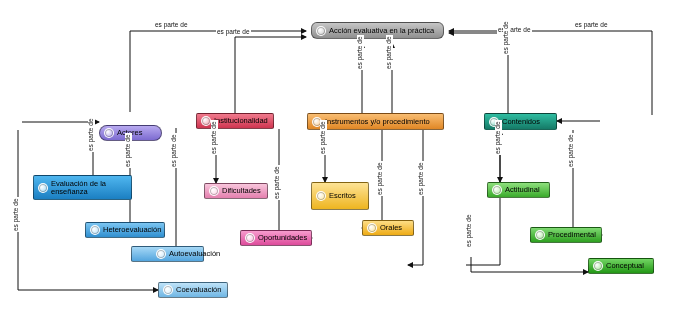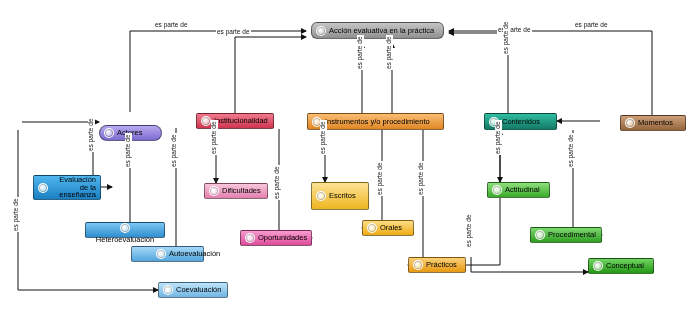--- a/index.html
+++ b/index.html
@@ -124,31 +124,27 @@
   <div class="node" style="left:307px; top:113px; width:137px; height:17px; background:linear-gradient(#f9bd72,#e08725);">
     <span class="bullet" style="background:radial-gradient(circle at 35% 35%, #ffffff, #fbdcb4 60%, #eda košo);background:radial-gradient(circle at 35% 35%, #ffffff, #fbdcb4 60%, #eda64a);"></span>
     <span class="label">Instrumentos y/o procedimiento</span>
   </div>
 
   <div class="node" style="left:484px; top:113px; width:73px; height:17px; background:linear-gradient(#2fbda1,#157a67);justify-content:space-between;">
     <span class="bullet" style="background:radial-gradient(circle at 35% 35%, #ffffff, #a8e6d7 60%, #4fbda5);"></span>
     <span class="label">Contenidos</span>
   </div>
 
-  <div class="node" style="left:620px; top:115px; width:66px; height:16px; background:linear-gradient(#cda07a,#95653c);">
-    <span class="bullet" style="background:radial-gradient(circle at 35% 35%, #ffffff, #e8cdb0 60%, #bb9068);"></span>
-    <span class="label">Momentos</span>
-  </div>
-
-  <div class="node" style="left:33px; top:175px; width:68px; height:25px; background:linear-gradient(#4fb6ef,#1b7fc2);text-align:right;">
+
+  <div class="node" style="left:33px; top:175px; width:99px; height:25px; background:linear-gradient(#4fb6ef,#1b7fc2);">
     <span class="bullet" style="background:radial-gradient(circle at 35% 35%, #ffffff, #bfe6fa 60%, #5fb4e6);"></span>
     <span class="label">Evaluación de la enseñanza</span>
   </div>
 
-  <div class="node" style="left:85px; top:222px; width:80px; height:16px; background:linear-gradient(#7cc6f2,#2f8fd0);flex-direction:column;">
+  <div class="node" style="left:85px; top:222px; width:80px; height:16px; background:linear-gradient(#7cc6f2,#2f8fd0);">
     <span class="bullet" style="background:radial-gradient(circle at 35% 35%, #ffffff, #cdeafb 60%, #6fb8e8);"></span>
     <span class="label">Heteroevaluación</span>
   </div>
 
   <div class="node" style="left:131px; top:246px; width:73px; height:16px; background:linear-gradient(#a6d8f6,#53a5de);padding-left:24px;">
     <span class="bullet" style="background:radial-gradient(circle at 35% 35%, #ffffff, #dcf0fd 60%, #8cc8ef);"></span>
     <span class="label">Autoevaluación</span>
   </div>
 
   <div class="node" style="left:158px; top:282px; width:70px; height:16px; background:linear-gradient(#bfe3f8,#6fb6e4);">
@@ -169,24 +165,20 @@
   <div class="node" style="left:311px; top:182px; width:58px; height:28px; background:linear-gradient(#fde396,#eeb520);">
     <span class="bullet" style="background:radial-gradient(circle at 35% 35%, #ffffff, #fdf0c4 60%, #f6d濃);background:radial-gradient(circle at 35% 35%, #ffffff, #fdf0c4 60%, #f6d56a);"></span>
     <span class="label">Escritos</span>
   </div>
 
   <div class="node" style="left:362px; top:220px; width:52px; height:16px; background:linear-gradient(#fddd86,#eeab15);">
     <span class="bullet" style="background:radial-gradient(circle at 35% 35%, #ffffff, #fdecb9 60%, #f5cf5e);"></span>
     <span class="label">Orales</span>
   </div>
 
-  <div class="node" style="left:408px; top:257px; width:58px; height:16px; background:linear-gradient(#fbd079,#e79a12);">
-    <span class="bullet" style="background:radial-gradient(circle at 35% 35%, #ffffff, #fde5ae 60%, #f4c457);"></span>
-    <span class="label">Prácticos</span>
-  </div>
 
   <div class="node" style="left:487px; top:182px; width:63px; height:16px; background:linear-gradient(#8ee07d,#3aaa2b);">
     <span class="bullet" style="background:radial-gradient(circle at 35% 35%, #ffffff, #cdf2c4 60%, #86da74);"></span>
     <span class="label">Actitudinal</span>
   </div>
 
   <div class="node" style="left:530px; top:227px; width:72px; height:16px; background:linear-gradient(#7fd972,#2ea020);">
     <span class="bullet" style="background:radial-gradient(circle at 35% 35%, #ffffff, #c8efbf 60%, #79d169);"></span>
     <span class="label">Procedimental</span>
   </div>

